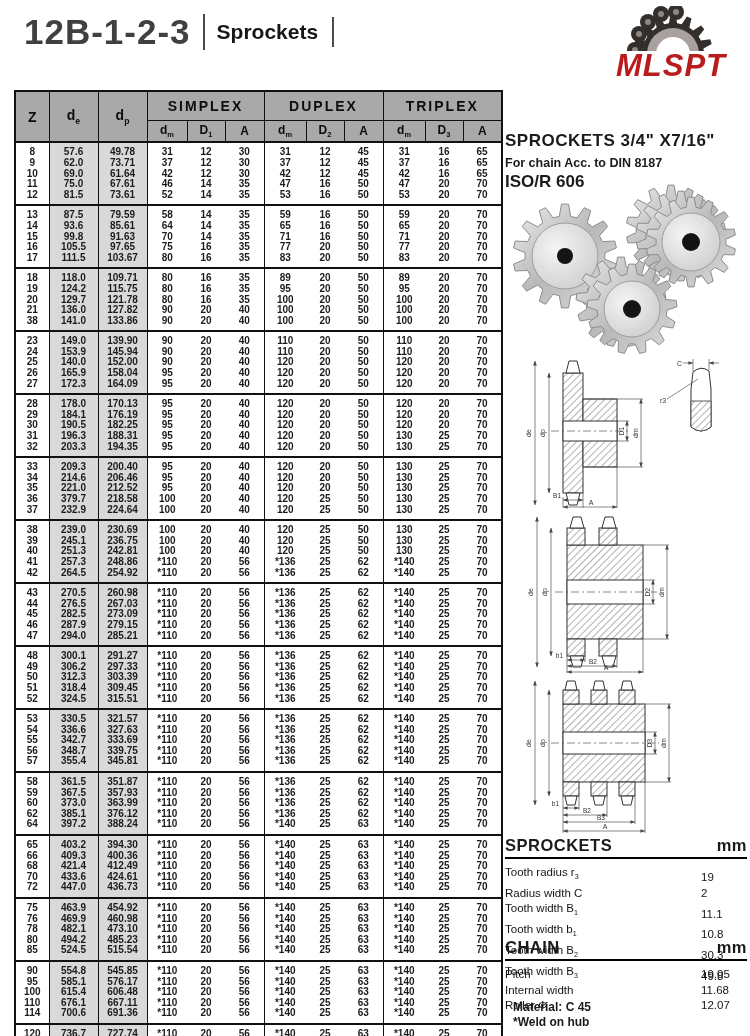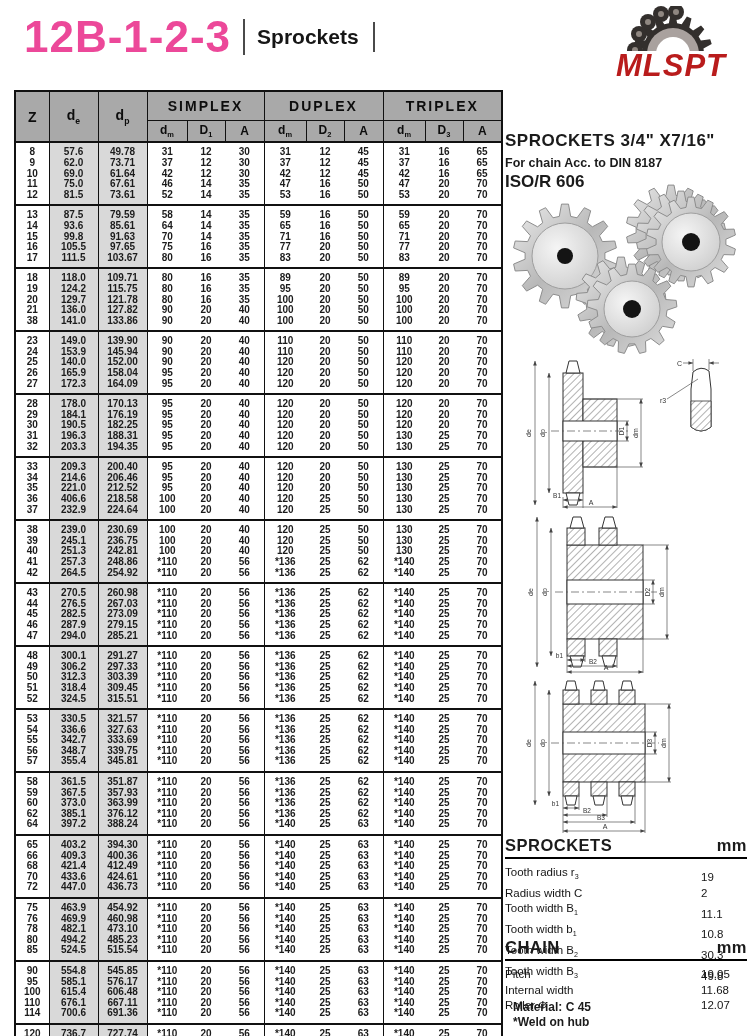--- a/index.html
+++ b/index.html
@@ -1,21 +1,21 @@
 <!DOCTYPE html>
 <html><head>
 <meta charset="utf-8">
 <style>
   html,body{margin:0;padding:0;}
   body{width:750px;height:1036px;position:relative;background:#fff;
        font-family:"Liberation Sans",sans-serif;color:#1b1b1b;overflow:hidden;}
 
   
   .titlebar{position:absolute;left:24px;top:12px;display:flex;align-items:center;}
-  .t1{font-size:44px;font-weight:bold;letter-spacing:1px;color:#ec4899;}
+  .t1{font-size:35px;font-weight:bold;letter-spacing:1px;color:#404040;}
   .vbar{width:2px;height:36px;background:#4a4a4a;margin:0 12px;}
   .vbar2{height:30px;margin-left:14px;}
   .t2{font-size:21px;font-weight:bold;color:#161616;}
 
   
   .logo{position:absolute;left:596px;top:6px;width:150px;text-align:center;}
   .logo-gear{width:112px;height:48px;display:block;margin:0 auto;}
   .logo-text{font-size:31px;font-weight:bold;font-style:italic;color:#b91c1c;
              letter-spacing:1px;margin-top:-4px;line-height:1;}
 
@@ -531,21 +531,21 @@
           <td class="bR">40</td>
           <td>120</td>
           <td>20</td>
           <td class="bR">50</td>
           <td>130</td>
           <td>25</td>
           <td>70</td>
         </tr>
         <tr>
           <td class="bR">36</td>
-          <td class="shade bR">406.6</td>
+          <td class="shade bR">379.7</td>
           <td class="shade bR">218.58</td>
           <td>100</td>
           <td>20</td>
           <td class="bR">40</td>
           <td>120</td>
           <td>25</td>
           <td class="bR">50</td>
           <td>130</td>
           <td>25</td>
           <td>70</td>

